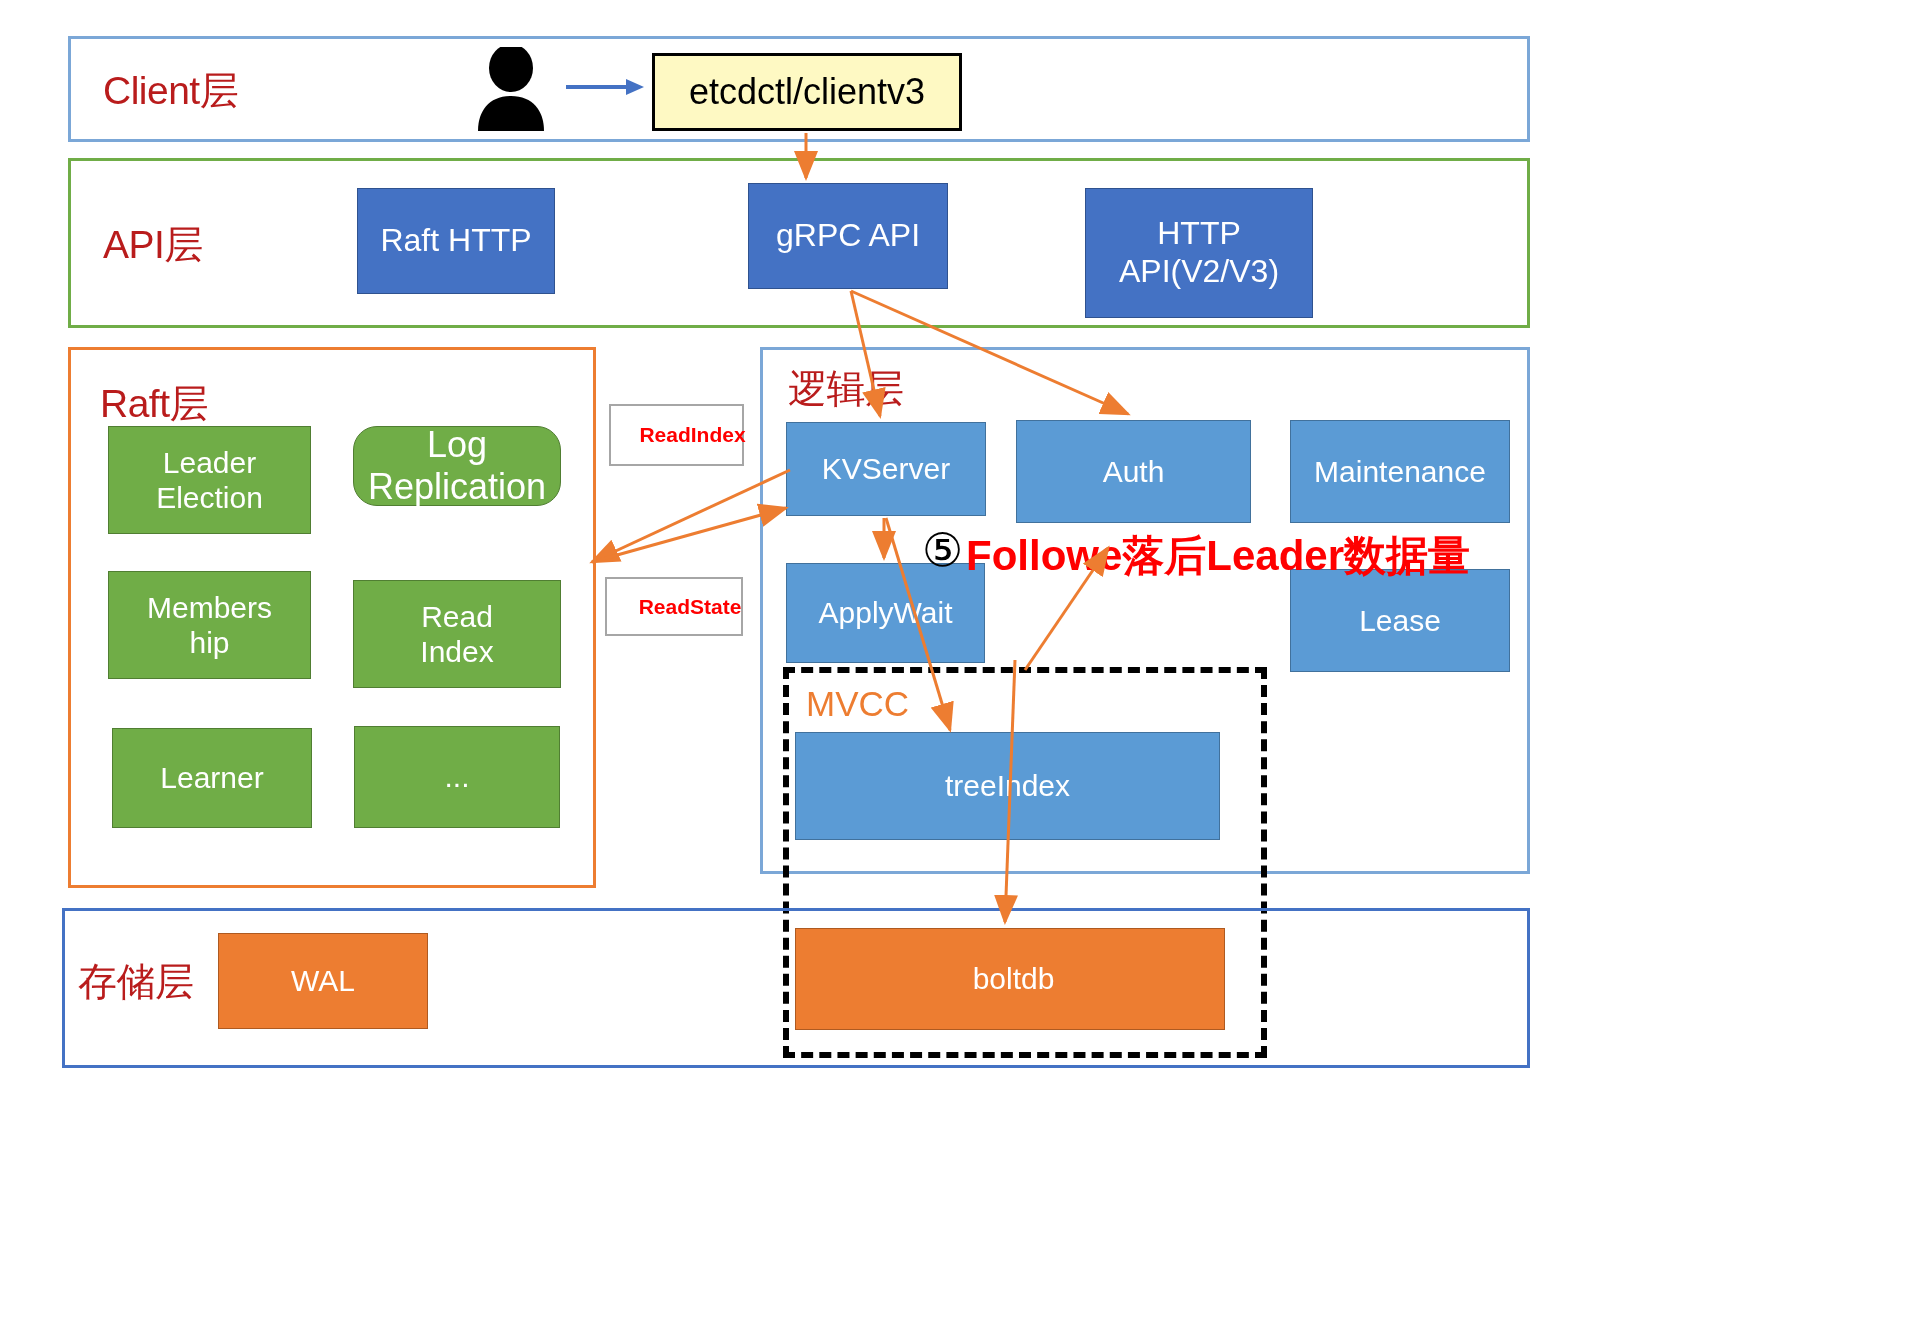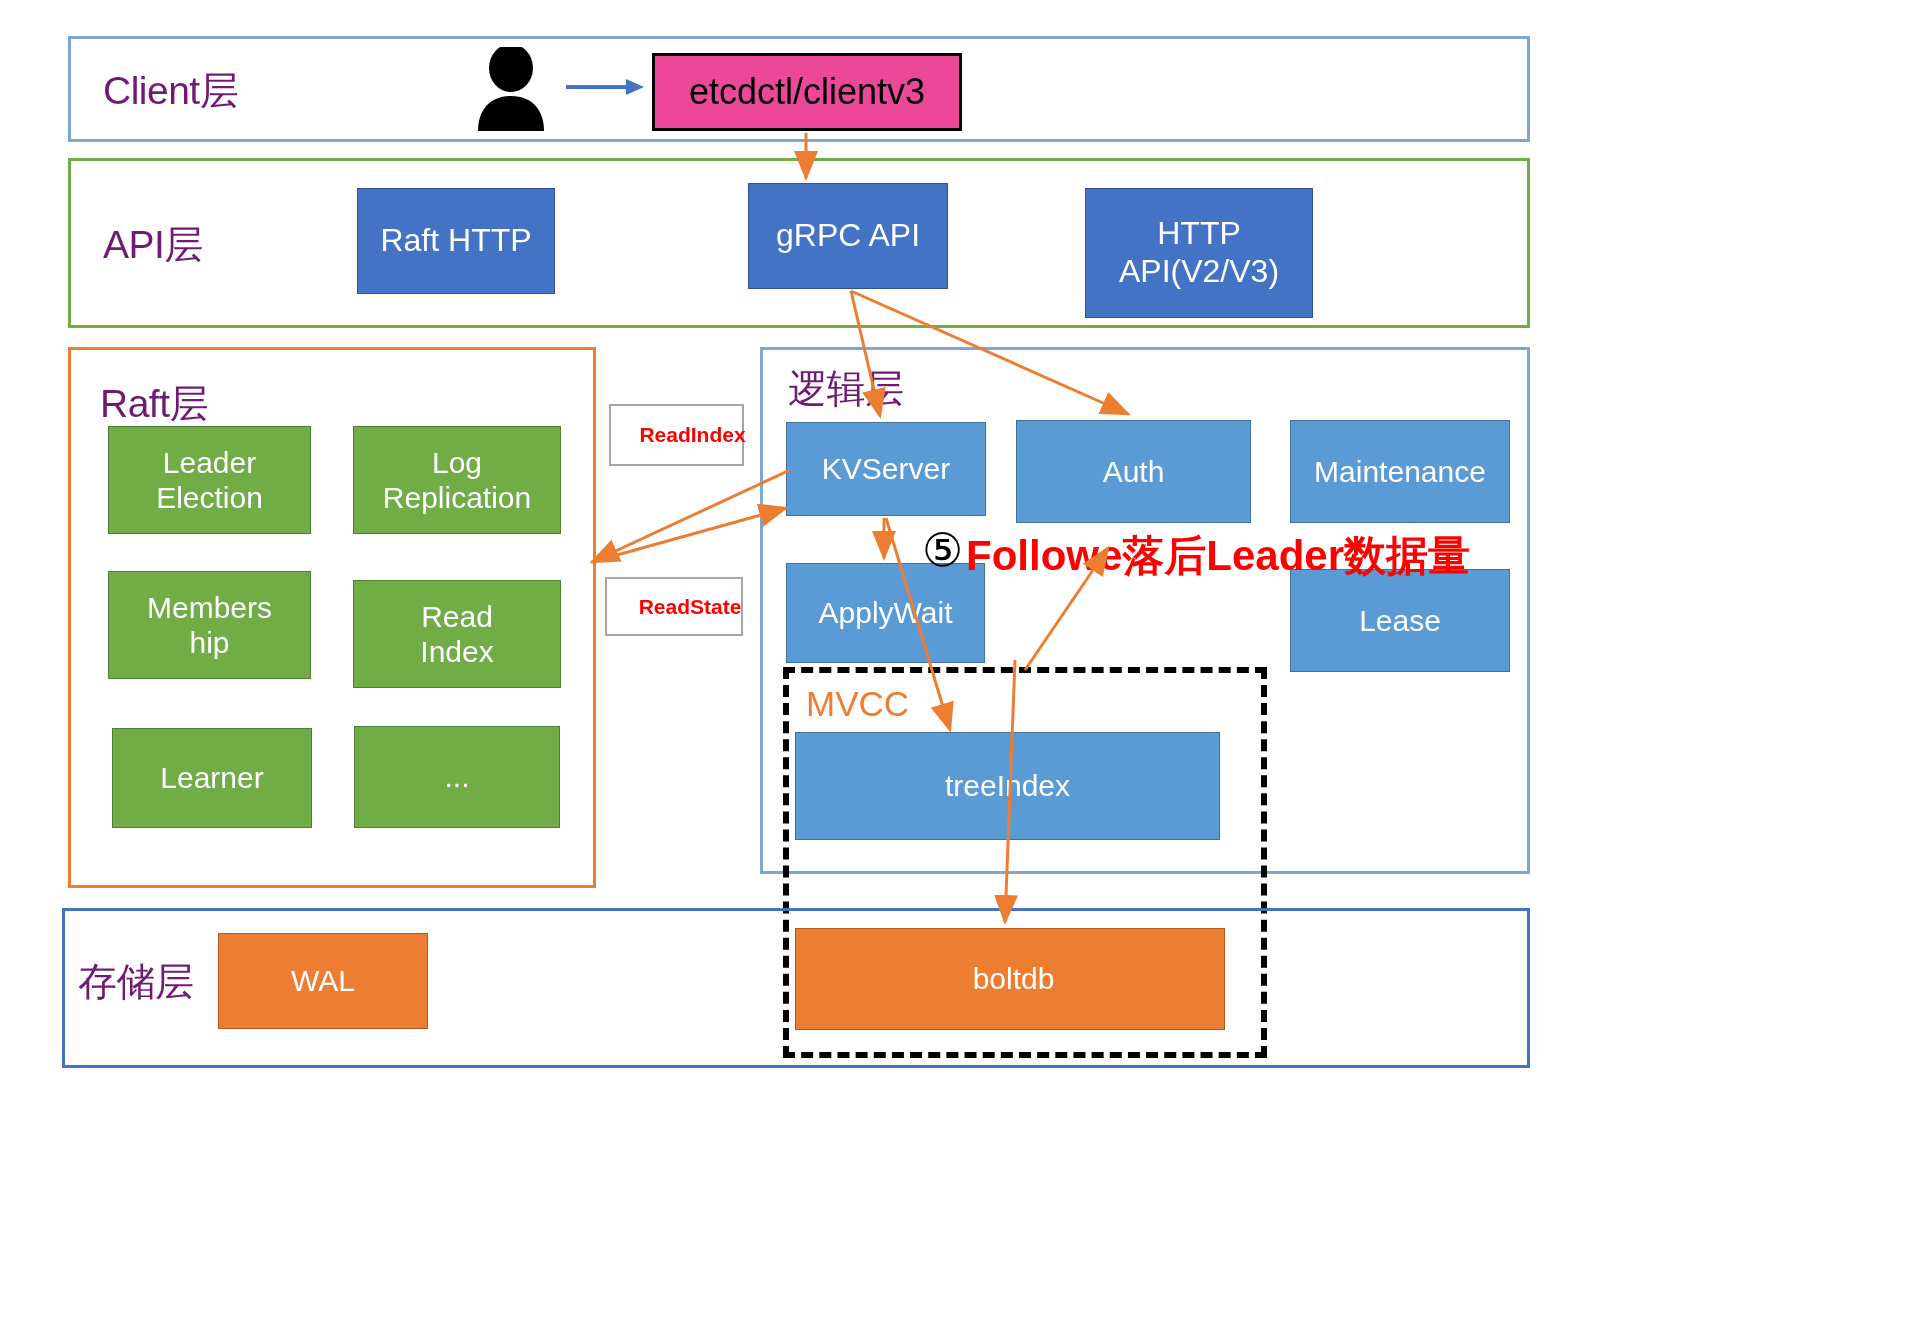--- a/index.html
+++ b/index.html
@@ -7,33 +7,33 @@
   #canvas{position:relative;width:1920px;height:1336px;background:#fff;overflow:hidden;}
 
   .layer{position:absolute;background:transparent;box-sizing:border-box;}
   .layer-client{border:3px solid #7BA7D7;}
   .layer-api{border:3px solid #70AD47;}
   .layer-raft{border:3px solid #ED7D31;}
   .layer-logic{border:3px solid #7BA7D7;}
   .layer-storage{border:3px solid #4472C4;}
 
   .layer-title{
-    position:absolute;color:#701a75;font-weight:400;
+    position:absolute;color:#b91c1c;font-weight:400;
     font-family:"Liberation Sans","DejaVu Sans",sans-serif;
     white-space:nowrap;letter-spacing:-0.5px;
   }
 
   .box{position:absolute;box-sizing:border-box;display:flex;align-items:center;
        justify-content:center;text-align:center;color:#fff;line-height:1.18;
        font-family:"Liberation Sans","DejaVu Sans",sans-serif;white-space:pre-line;}
   .box-darkblue{background:#4472C4;border:1px solid #2F528F;}
   .box-green{background:#70AD47;border:1px solid #507E32;}
   .box-lightblue{background:#5B9BD5;border:1px solid #41719C;}
   .box-orange{background:#ED7D31;border:1px solid #AE5A21;}
-  .box-white{background:#ec4899;border:3px solid #000;color:#000;text-align:center;}
+  .box-white{background:#fef9c3;border:3px solid #000;color:#000;text-align:center;}
 
   .tag{position:absolute;box-sizing:border-box;background:#fff;border:2px solid #A6A6A6;
        display:flex;align-items:center;justify-content:center;color:#FF0000;font-weight:bold;
        font-family:"Liberation Sans","DejaVu Sans",sans-serif;padding-left:32px;}
 
   .mvcc-dashed{position:absolute;box-sizing:border-box;border:6px dashed #000;background:transparent;}
   .mvcc-label{position:absolute;color:#ED7D31;font-family:Liberation Sans, sans-serif;}
 
   .annot{position:absolute;color:#FF0000;white-space:nowrap;
          font-family:"Liberation Sans","DejaVu Sans",sans-serif;font-weight:bold;}
@@ -72,21 +72,21 @@
   <div class="box box-darkblue" style="left:357px;top:188px;width:198px;height:106px;font-size:32px;">Raft HTTP</div>
   <div class="box box-darkblue" style="left:748px;top:183px;width:200px;height:106px;font-size:32px;">gRPC API</div>
   <div class="box box-darkblue" style="left:1085px;top:188px;width:228px;height:130px;font-size:32px;">HTTP
 API(V2/V3)</div>
 
   <div class="layer layer-raft" style="left:68px;top:347px;width:528px;height:541px;"></div>
   <div class="layer-title" style="left:100px;top:367px;font-size:39px;margin-top:10px;">Raft层</div>
 
   <div class="box box-green" style="left:108px;top:426px;width:203px;height:108px;font-size:30px;">Leader
 Election</div>
-  <div class="box box-green" style="left:353px;top:426px;width:208px;height:108px;font-size:30px;">Log
+  <div class="box box-green" style="left:353px;top:426px;width:208px;height:80px;font-size:36px;border-radius:24px;">Log
 Replication</div>
   <div class="box box-green" style="left:108px;top:571px;width:203px;height:108px;font-size:30px;">Members
 hip</div>
   <div class="box box-green" style="left:353px;top:580px;width:208px;height:108px;font-size:30px;">Read
 Index</div>
   <div class="box box-green" style="left:112px;top:728px;width:200px;height:100px;font-size:30px;">Learner</div>
   <div class="box box-green" style="left:354px;top:726px;width:206px;height:102px;font-size:30px;">...</div>
 
   <div class="tag" style="left:609px;top:404px;width:135px;height:62px;font-size:21px;">
     <span>ReadIndex</span>

